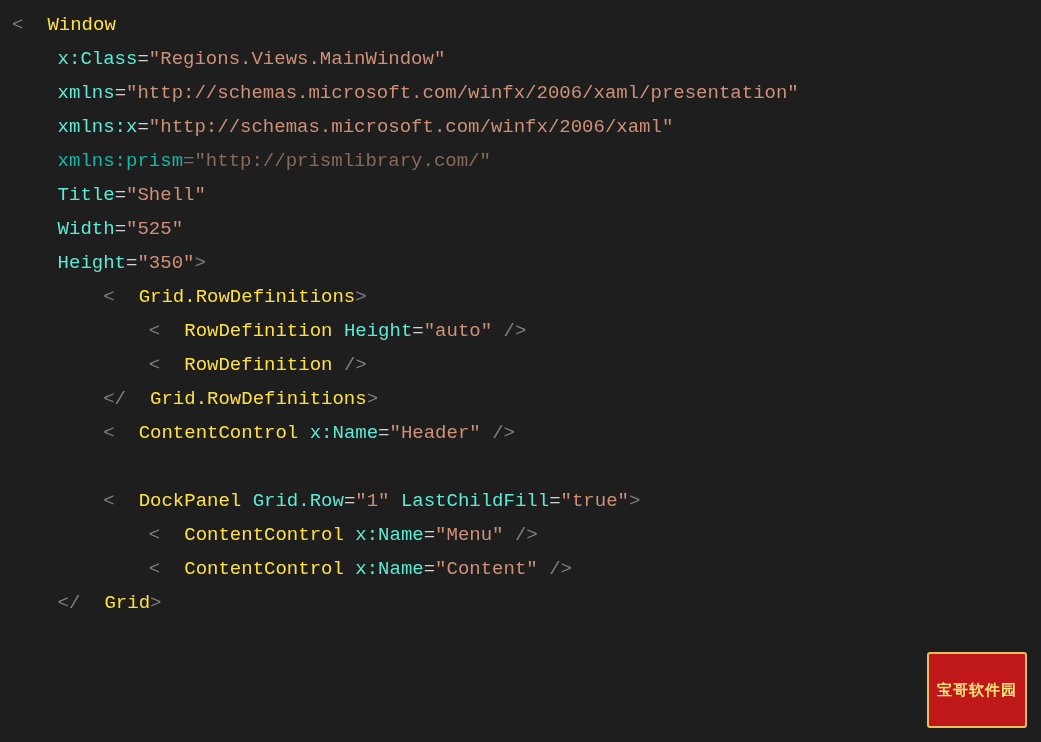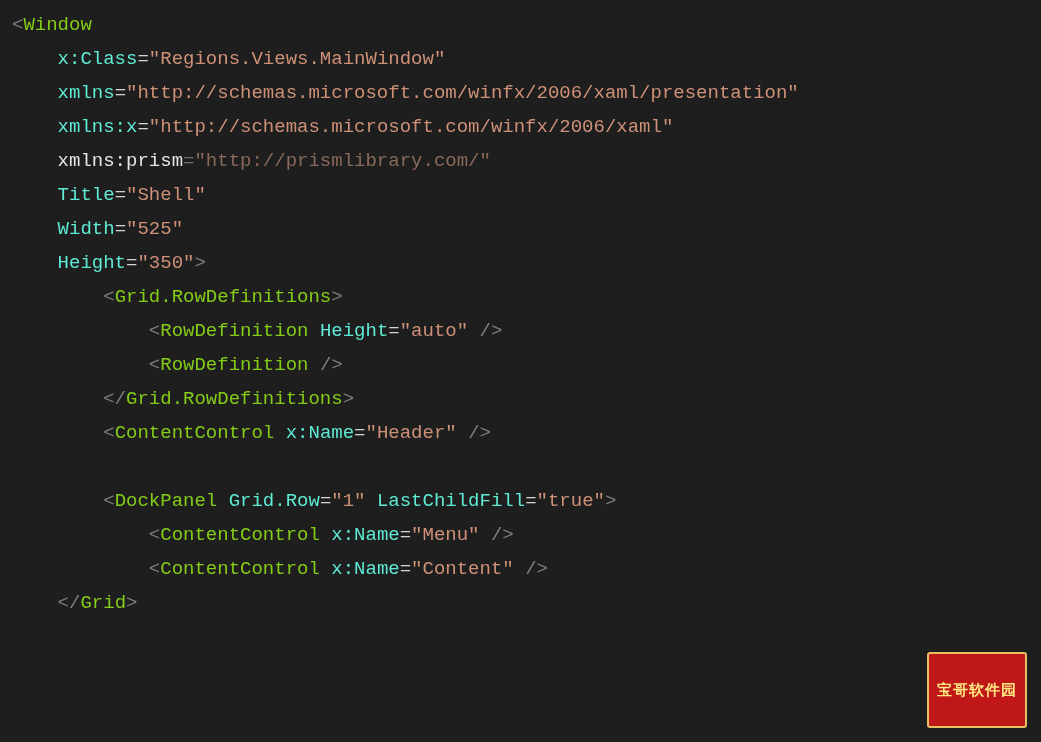--- a/index.html
+++ b/index.html
@@ -10,25 +10,25 @@
     line-height: 34px;
     color: #d4d4d4;
     padding: 8px 0 8px 12px;
     position: relative;
     width: 1041px;
     height: 742px;
     overflow: hidden;
   }
   .line { white-space: pre; position: relative; }
   .c-bracket { color: #808080; }
-  .c-tag { color: #84cc16; }
+  .c-tag { color: #fde047; margin-left: 24px; }
   .c-attr { color: #5eead4; }
   .c-eq { color: #d4d4d4; }
   .c-str { color: #ce9178; }
-  .c-dim .c-attr { color: #e5e5e5; }
+  .c-dim .c-attr { color: #14b8a6; }
   .c-dim .c-str { color: #8a6a5a; }
   .c-dim .c-eq { color: #707070; }
   .watermark {
     position: absolute;
     right: 14px;
     bottom: 14px;
     background: #c01818;
     color: #ffe680;
     font-family: "Microsoft YaHei", sans-serif;
     font-size: 15px;

